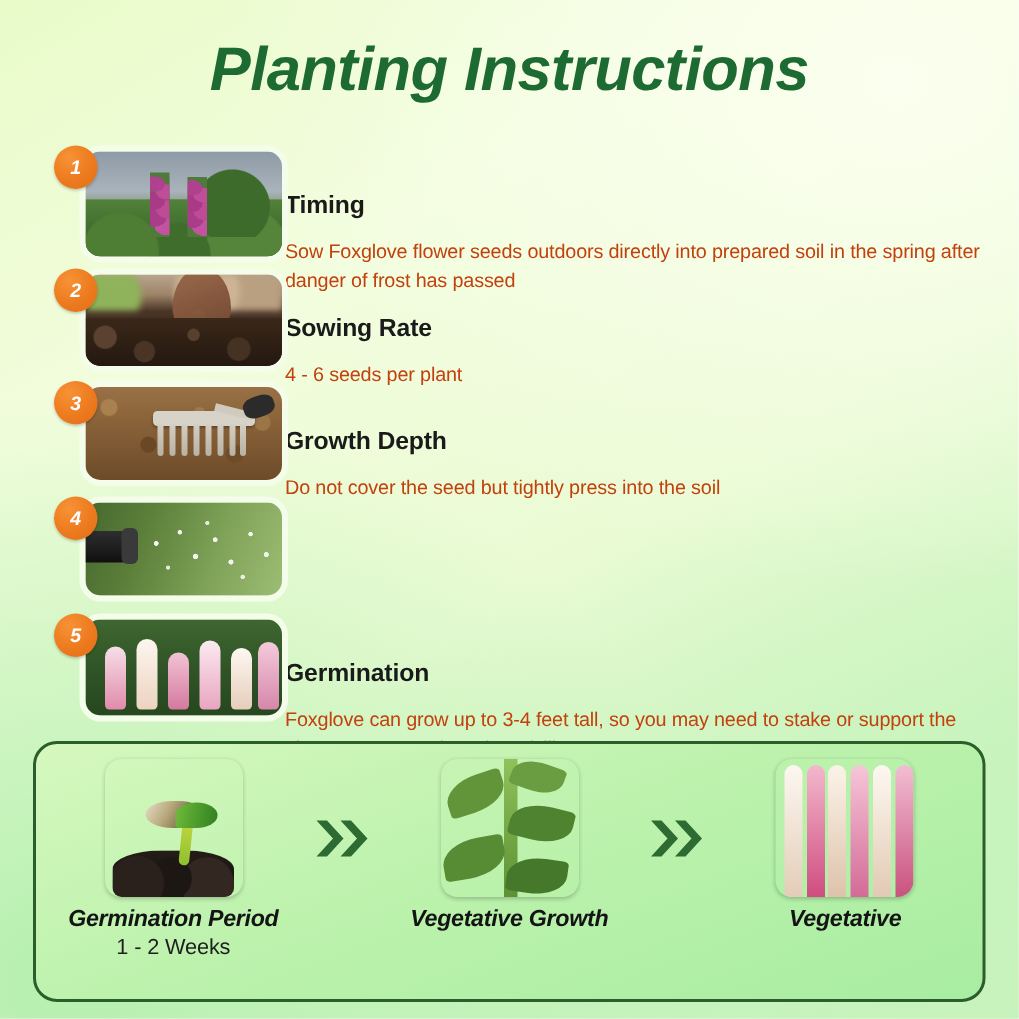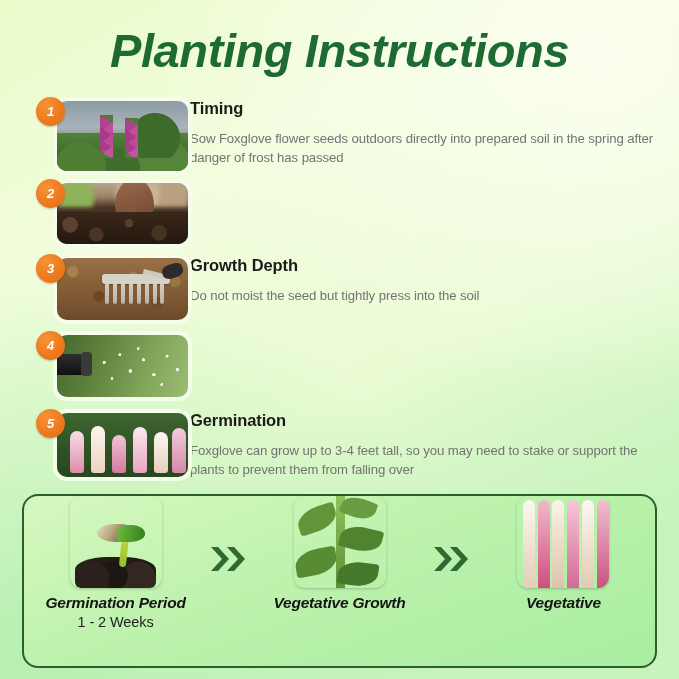--- a/index.html
+++ b/index.html
@@ -13,21 +13,21 @@
       radial-gradient(ellipse 110% 95% at 6% 96%, #b6f0b0 0%, rgba(182,240,176,0) 60%),
       radial-gradient(ellipse 120% 80% at 96% 98%, #c8f3bd 0%, rgba(200,243,189,0) 62%),
       linear-gradient(150deg, #e9fbc9 0%, #f2fddd 28%, #eafbd4 55%, #ccf5c0 80%, #bdf2b4 100%);
   }
 
   
   .title {
     position: absolute;
     top: 23px; left: 0; width: 679px;
     text-align: center;
-    font-size: 47px;
+    font-size: 41px;
     font-weight: bold;
     font-style: italic;
     letter-spacing: -0.4px;
     color: #1d6b32;
   }
 
   
   .steps { position: absolute; top: 97px; left: 0; width: 679px; }
   .step { position: relative; display: flex; align-items: flex-start; }
 
@@ -57,24 +57,25 @@
     box-shadow: 0 1px 2px rgba(0,0,0,.22);
   }
 
   .txt { padding-top: 2px; padding-right: 18px; }
   .step-title {
     font-size: 16.5px;
     font-weight: bold;
     color: #1a1a1a;
     letter-spacing: -0.1px;
     margin-bottom: 3px;
+    margin-top: 29px;
   }
   .step-desc {
     font-size: 13.2px;
-    color: #737373;
+    color: #c2410c;
     line-height: 1.42;
     letter-spacing: -0.1px;
     margin-top: 12px;
   }
 
   
   .sc-foxglove-sky { background: linear-gradient(#8e9aa6 0%, #a9b3bb 38%, #6f8a52 62%, #3f6a2e 100%); }
   .sc-foxglove-sky .bush { position:absolute; bottom:0; left:0; right:0; height:55%;
     background: radial-gradient(circle at 18% 90%, #4e7d34 0 22%, transparent 23%),
                 radial-gradient(circle at 48% 96%, #3f6d2c 0 26%, transparent 27%),
@@ -160,21 +161,21 @@
   .timeline {
     position: absolute;
     left: 22px; top: 494px;
     width: 635px; height: 174px;
     border: 2px solid #2a5e2a;
     border-radius: 16px;
     background: linear-gradient(160deg, #d6f8bf 0%, #bdf2ad 45%, #a8eda1 100%);
     display: flex;
     align-items: flex-start;
   }
-  .stage { width: 184px; text-align: center; }
+  .stage { width: 184px; text-align: center; padding-top: 10px; }
   .stage-img {
     width: 92px; height: 92px;
     margin: 0 auto 6px auto;
     border-radius: 11px;
     overflow: hidden;
     position: relative;
     box-shadow: 0 1px 3px rgba(0,0,0,.22);
   }
   .stage-label {
     font-size: 15.5px; font-weight: bold; font-style: italic;
@@ -251,20 +252,24 @@
       <div class="badge">2</div>
       <div class="thumb" style="height:61px;margin-top:4px;">
         <div class="scene sc-hand-soil">
           <div class="blur"></div>
           <div class="hand"></div>
           <div class="finger"></div>
           <div class="grain"></div>
         </div>
       </div>
     </div>
+    <div class="txt">
+      <div class="step-title">Sowing Rate</div>
+      <div class="step-desc">4 - 6 seeds per plant</div>
+    </div>
   </div>
 
   <div class="step" style="height:77px;">
     <div class="thumb-wrap">
       <div class="badge">3</div>
       <div class="thumb" style="height:62px;margin-top:4px;">
         <div class="scene sc-rake">
           <div class="speck"></div>
           <div class="head"></div>
           <div class="tine" style="left:37%"></div>
@@ -275,21 +280,21 @@
           <div class="tine" style="left:67%"></div>
           <div class="tine" style="left:73%"></div>
           <div class="tine" style="left:79%"></div>
           <div class="neck"></div>
           <div class="handle"></div>
         </div>
       </div>
     </div>
     <div class="txt">
       <div class="step-title">Growth Depth</div>
-      <div class="step-desc">Do not moist the seed but tightly press into the soil</div>
+      <div class="step-desc">Do not cover the seed but tightly press into the soil</div>
     </div>
   </div>
 
   <div class="step" style="height:78px;">
     <div class="thumb-wrap">
       <div class="badge">4</div>
       <div class="thumb" style="height:62px;margin-top:4px;">
         <div class="scene sc-water">
           <div class="nozzle"></div>
           <div class="ring"></div>

